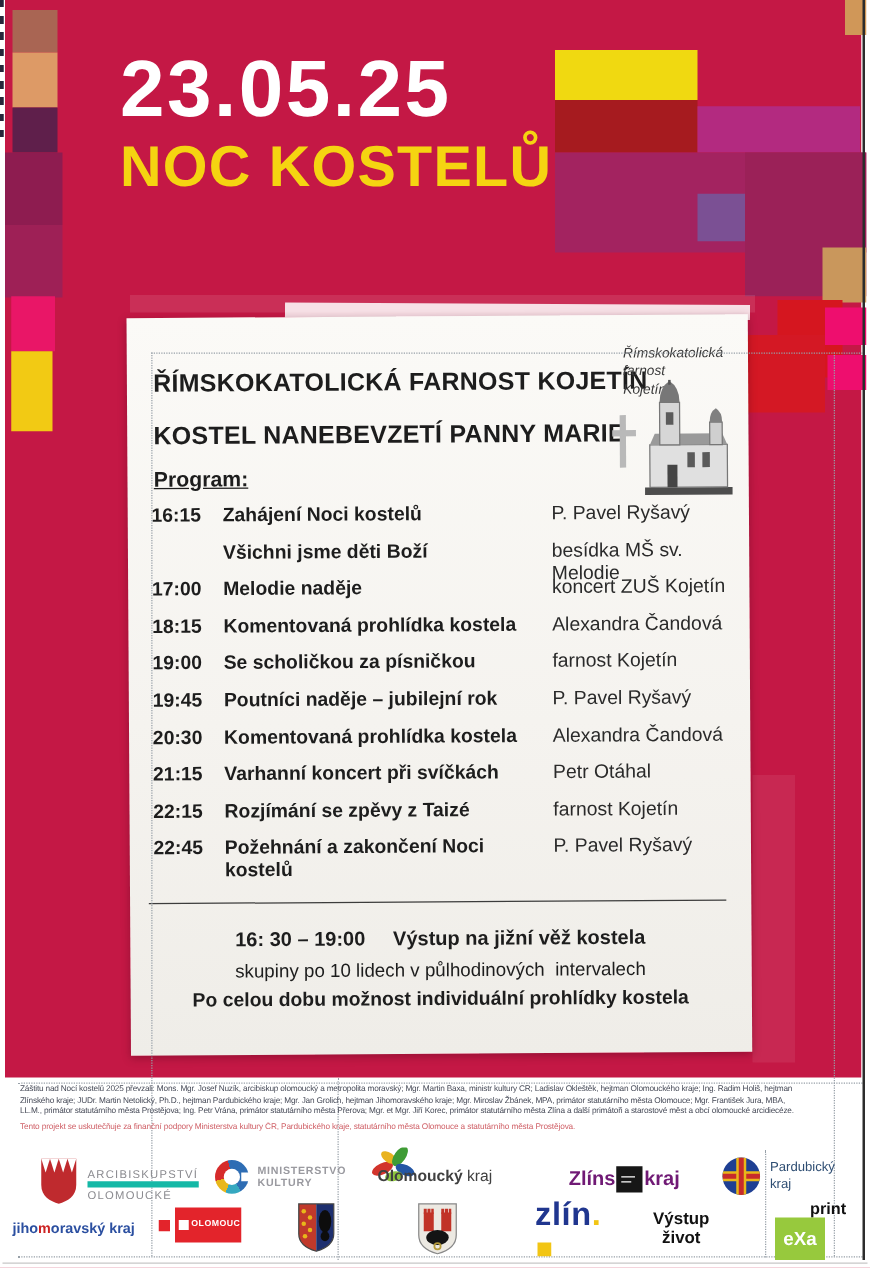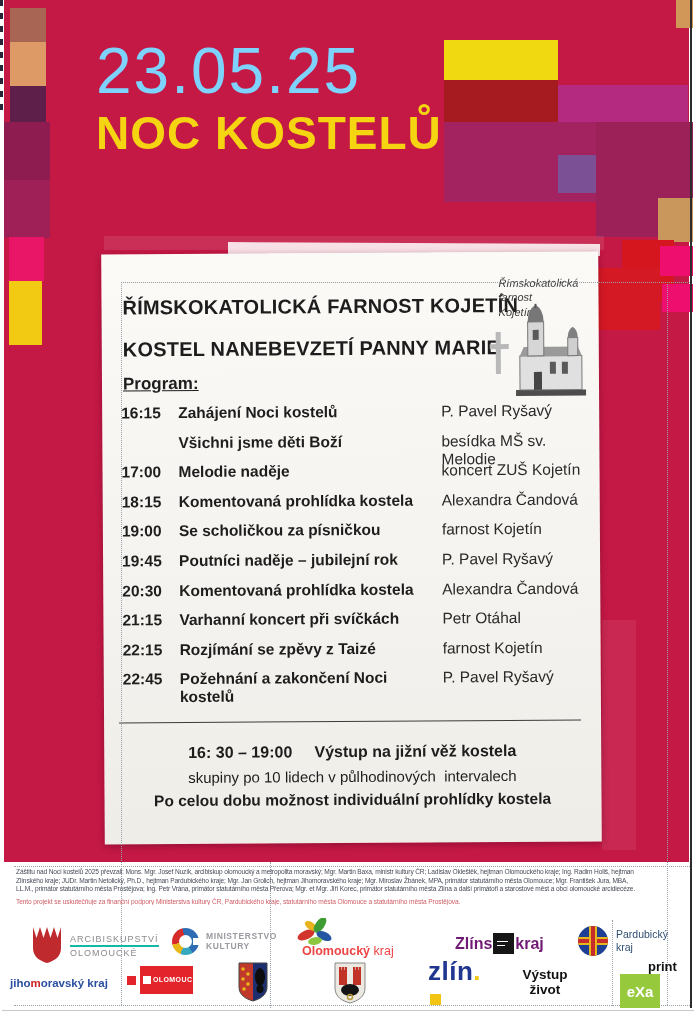--- a/index.html
+++ b/index.html
@@ -23,21 +23,21 @@
   .m11{left:440px;top:122px;width:249px;height:80px;background:#a32360;}
   .m12{left:554px;top:155px;width:38px;height:38px;background:#7b5094;}
   .m13{left:592px;top:122px;width:97px;height:115px;background:#9b2158;}
   .m14{left:654px;top:198px;width:35px;height:44px;background:#c9975c;}
   .m15{left:618px;top:240px;width:52px;height:62px;background:#d5161f;}
   .m16{left:656px;top:246px;width:33px;height:30px;background:#ee0e6e;}
   .m17{left:594px;top:268px;width:62px;height:62px;background:#d41824;}
   .m18{left:658px;top:284px;width:31px;height:28px;background:#ee0e6e;}
   .m19{left:672px;top:0;width:17px;height:28px;background:#d09758;}
 
-  .date{left:92px;top:34px;font-size:64px;font-weight:400;color:#7dd3fc;letter-spacing:2px;}
+  .date{left:92px;top:34px;font-size:64px;font-weight:700;color:#ffffff;letter-spacing:2px;}
   .noc{left:92px;top:106px;font-size:46px;font-weight:700;color:#f5d411;letter-spacing:1px;}
   .web{left:94px;top:176px;font-size:21px;font-weight:700;color:#ffffff;letter-spacing:7px;}
 
   
   .paper-sliver{left:228px;top:243px;width:372px;height:12px;background:rgba(255,255,255,.85);transform:rotate(.3deg);}
   .tape{left:100px;top:236px;width:500px;height:14px;background:rgba(255,255,255,.10);}
   .tape2{left:598px;top:620px;width:34px;height:230px;background:rgba(255,255,255,.07);}
   .paper{position:absolute;left:103px;top:253px;width:497px;height:590px;
          background:linear-gradient(180deg,#fbfaf7 0%,#f5f3ef 55%,#efede8 100%);
          transform:rotate(-.35deg);box-shadow:0 2px 7px rgba(60,0,20,.35);color:#1d1d1d;}
@@ -70,31 +70,31 @@
 
   
   .patronage{left:16px;top:868px;width:672px;overflow:hidden;color:#474b58;}
   .pat-line{font-size:6.6px;line-height:8.6px;letter-spacing:-.15px;white-space:nowrap;}
   .support{left:16px;top:898px;width:672px;font-size:6.6px;letter-spacing:-.1px;color:#cf5f66;white-space:nowrap;overflow:hidden;}
 
   .logo{position:absolute;}
   
   .arc{left:32px;top:926px;display:flex;align-items:flex-start;}
   .arc-text{margin-left:8px;margin-top:8px;font-size:9px;letter-spacing:1px;color:#8a8a8f;}
-  .arc-text .l1{border-bottom:2px solid #14b8a6;padding-bottom:1px;margin-bottom:1px;}
+  .arc-text .l1{border-bottom:5px solid #14b8a6;padding-bottom:1px;margin-bottom:1px;}
   
   .mk{left:172px;top:928px;display:flex;align-items:center;}
   .mk-ring{position:relative;width:27px;height:27px;border-radius:50%;
            background:conic-gradient(from 40deg,#2e6db4 0 30%,#35a8c0 30% 45%,#e8b71a 45% 60%,#d62b2b 60% 85%,#2e6db4 85% 100%);}
   .mk-ring::after{content:"";position:absolute;left:7px;top:7px;width:13px;height:13px;border-radius:50%;background:#fff;}
   .mk-notch{position:absolute;right:-1px;top:10px;width:7px;height:7px;background:#fff;}
   .mk-text{margin-left:7px;font-size:8.5px;font-weight:700;letter-spacing:.6px;color:#9a9aa0;line-height:1.15;}
   
   .olk{left:296px;top:918px;}
-  .olk-text{position:absolute;left:6px;top:26px;font-size:12.5px;color:#ef4444;white-space:nowrap;}
+  .olk-text{position:absolute;left:6px;top:16px;font-size:12.5px;color:#404040;white-space:nowrap;}
   .olk-text b{font-weight:700;}
   
   .zlk{left:455px;top:933px;display:flex;align-items:center;font-weight:700;font-size:16px;color:#701a75;}
   .zlk-sq{width:21px;height:21px;background:#161616;margin:0 1px;
           background-image:linear-gradient(#fff 0 0),linear-gradient(#fff 0 0);
           background-size:11px 1px,8px 1px;background-position:4px 8px,4px 12px;background-repeat:no-repeat;}
   
   .pdk{left:578px;top:926px;display:flex;align-items:center;}
   .pdk-circ{position:relative;width:30px;height:30px;border-radius:50%;background:#1e3f93;overflow:hidden;}
   .pdk-circ .hy{position:absolute;left:0;top:11px;width:30px;height:8px;background:#e8b71a;}

